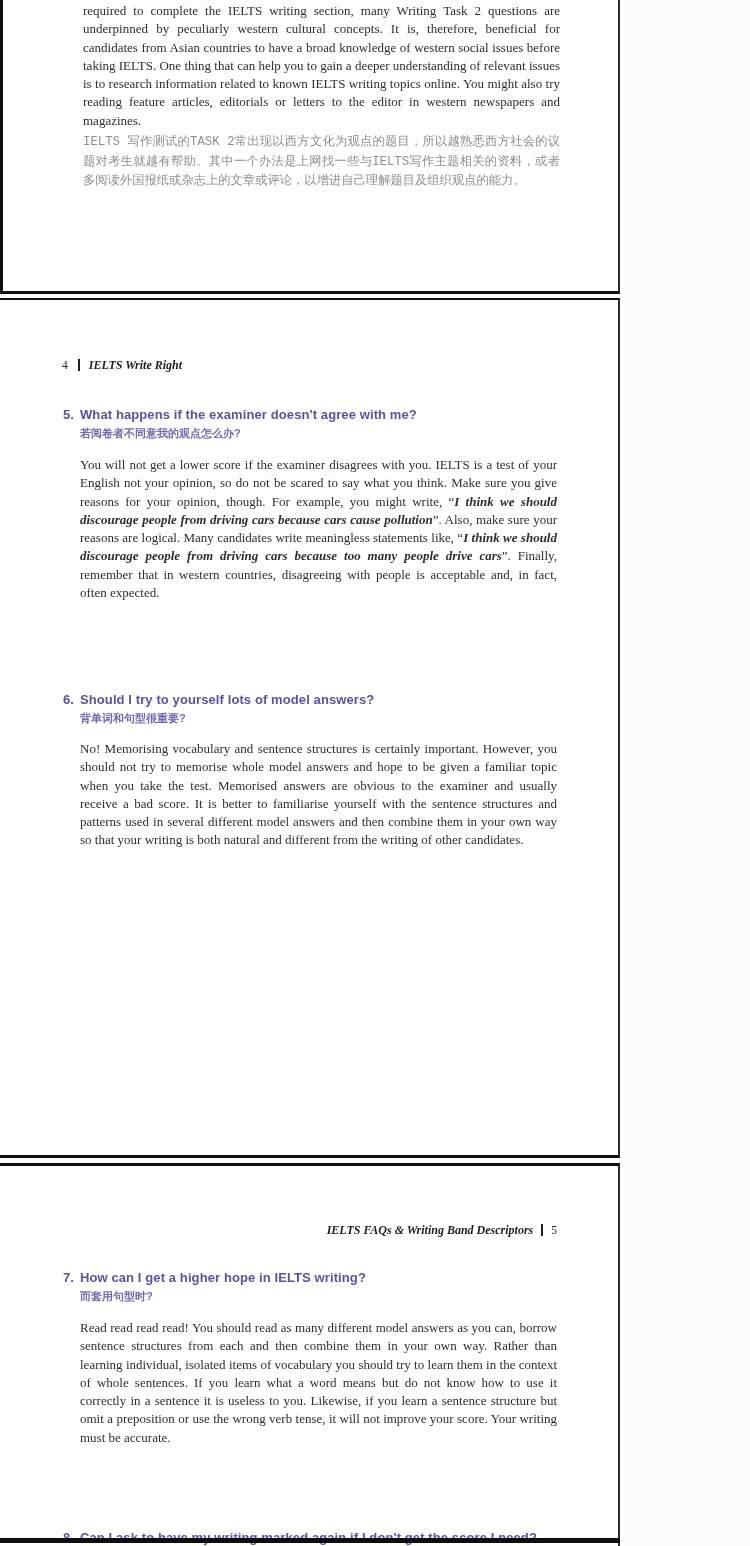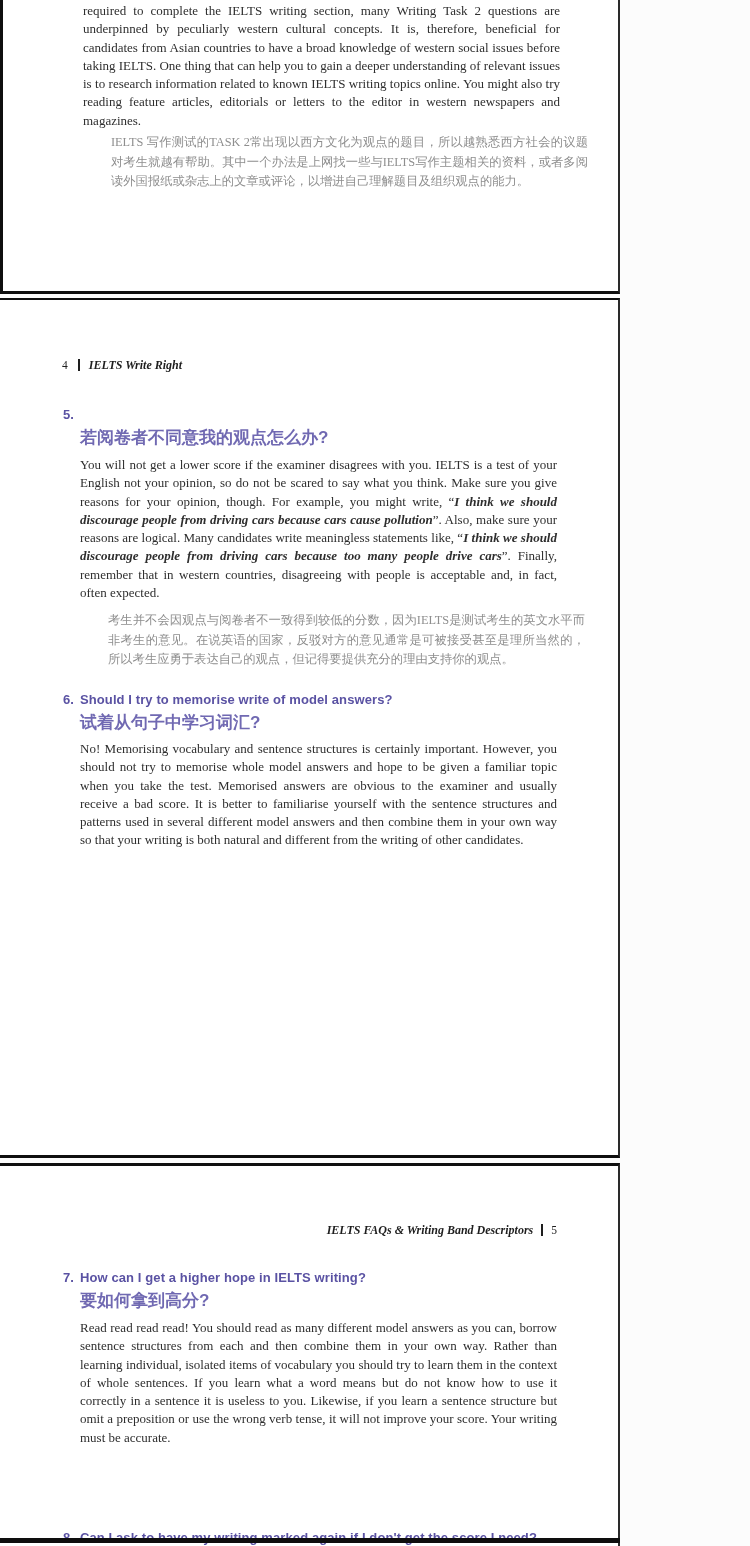--- a/index.html
+++ b/index.html
@@ -27,34 +27,34 @@
     border-top:3px solid #0f0f0f;
     border-right:2px solid #2a2a2a;
   }
   .block { position:absolute; }
   .en-body {
     font-family:"Liberation Serif", serif;
     font-size:13px; line-height:18.3px;
     color:#2e2e2e; text-align:justify;
   }
   .zh-body {
-    font-family:Liberation Serif, serif;
+    font-family:Liberation Mono, monospace;
     font-size:12.3px; line-height:19.6px;
-    color:#8e8e8e; text-align:justify;margin-left:28px;
+    color:#8e8e8e; text-align:justify;
   }
   .faq-q {
     display:flex;
     font-family:"Liberation Sans", sans-serif;
     font-weight:bold; font-size:13px;
     color:#5a52a3; letter-spacing:0.1px;
   }
   .faq-q .num { width:17px; flex:none; }
   .faq-zh-q {
     font-family:"Liberation Sans", sans-serif;
-    font-weight:bold; font-size:17px;
+    font-weight:bold; font-size:11px;
     color:#7069b2;
   }
   .running-head {
     font-family:"Liberation Serif", serif;
     font-size:12px; color:#1e1e1e;
     white-space:nowrap;
     text-align:center;
   }
   .rh-title { font-weight:bold; font-style:italic; }
   .rh-num { font-size:11.5px; }
@@ -80,43 +80,43 @@
     <p class="block zh-body" style="left:80px; top:133px; width:477px;">IELTS 写作测试的TASK 2常出现以西方文化为观点的题目，所以越熟悉西方社会的议题对考生就越有帮助。其中一个办法是上网找一些与IELTS写作主题相关的资料，或者多阅读外国报纸或杂志上的文章或评论，以增进自己理解题目及组织观点的能力。</p>
   </div>
 
   <div class="page page-mid">
     <div class="block running-head" style="left:62px; top:58px;">
       <span class="rh-num">4</span><span class="vbar tight"></span><span class="rh-title">IELTS Write Right</span>
     </div>
 
     <div class="block faq-q" style="left:63px; top:107px; width:500px;">
       <span class="num">5.</span>
+      <span>What happens if the examiner doesn't agree with me?</span>
     </div>
     <div class="block faq-zh-q" style="left:80px; top:126px;">若阅卷者不同意我的观点怎么办?</div>
     <p class="block en-body" style="left:80px; top:156px; width:477px;"><span>You will not get a lower score if the examiner disagrees with you. IELTS is a test of your English not your opinion, so do not be scared to say what you think. Make sure you give reasons for your opinion, though. For example, you might write, “</span><span class="seg-bi">I think we should discourage people from driving cars because cars cause pollution</span><span>”. Also, make sure your reasons are logical. Many candidates write meaningless statements like, “</span><span class="seg-bi">I think we should discourage people from driving cars because too many people drive cars</span><span>”. Finally, remember that in western countries, disagreeing with people is acceptable and, in fact, often expected.</span></p>
-    <p class="block zh-body" style="left:80px; top:311px; width:477px;">考生并不会因观点与阅卷者不一致得到较低的分数，因为IELTS是测试考生的英文水平而非考生的意见。在说英语的国家，反驳对方的意见通常是可被接受甚至是理所当然的，所以考生应勇于表达自己的观点，但记得要提供充分的理由支持你的观点。</p>
 
     <div class="block faq-q" style="left:63px; top:392px; width:500px;">
       <span class="num">6.</span>
-      <span>Should I try to memorise write of model answers?</span>
+      <span>Should I try to yourself lots of model answers?</span>
     </div>
-    <div class="block faq-zh-q" style="left:80px; top:411px;">试着从句子中学习词汇?</div>
+    <div class="block faq-zh-q" style="left:80px; top:411px;">背单词和句型很重要?</div>
     <p class="block en-body" style="left:80px; top:440px; width:477px;">No! Memorising vocabulary and sentence structures is certainly important. However, you should not try to memorise whole model answers and hope to be given a familiar topic when you take the test. Memorised answers are obvious to the examiner and usually receive a bad score. It is better to familiarise yourself with the sentence structures and patterns used in several different model answers and then combine them in your own way so that your writing is both natural and different from the writing of other candidates.</p>
   </div>
 
   <div class="page page-bot">
     <div class="block running-head right-align" style="left:80px; top:57px; width:477px;">
       <span class="rh-title">IELTS FAQs &amp; Writing Band Descriptors</span><span class="vbar"></span><span class="rh-num">5</span>
     </div>
 
     <div class="block faq-q" style="left:63px; top:104px; width:500px;">
       <span class="num">7.</span>
       <span>How can I get a higher hope in IELTS writing?</span>
     </div>
-    <div class="block faq-zh-q" style="left:80px; top:123px;">要如何拿到高分?</div>
+    <div class="block faq-zh-q" style="left:80px; top:123px;">而套用句型时?</div>
     <p class="block en-body" style="left:80px; top:153px; width:477px;">Read read read read! You should read as many different model answers as you can, borrow sentence structures from each and then combine them in your own way. Rather than learning individual, isolated items of vocabulary you should try to learn them in the context of whole sentences. If you learn what a word means but do not know how to use it correctly in a sentence it is useless to you. Likewise, if you learn a sentence structure but omit a preposition or use the wrong verb tense, it will not improve your score. Your writing must be accurate.</p>
 
     <div class="block faq-q" style="left:63px; top:364px; width:510px;">
       <span class="num">8.</span>
       <span>Can I ask to have my writing marked again if I don't get the score I need?</span>
     </div>
   </div>
 
   <div class="bottom-bar"></div>
 

